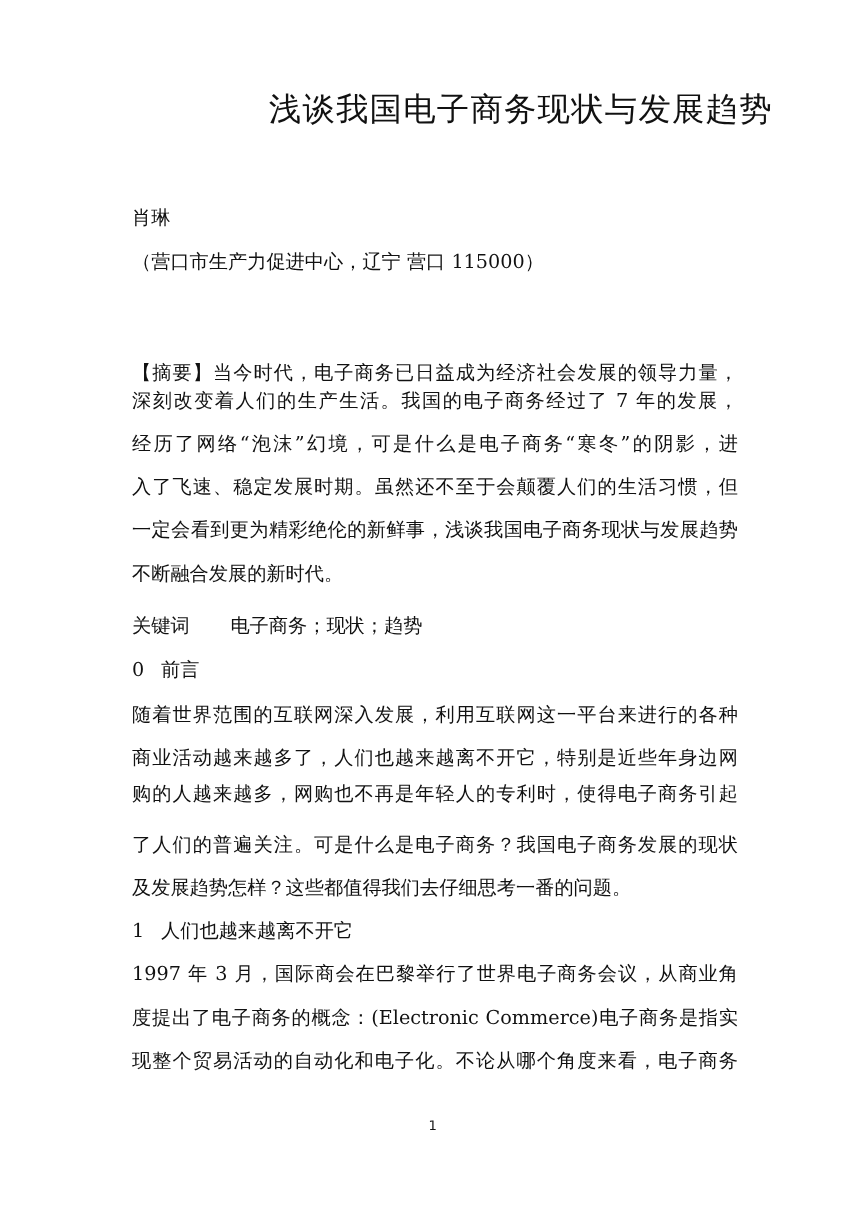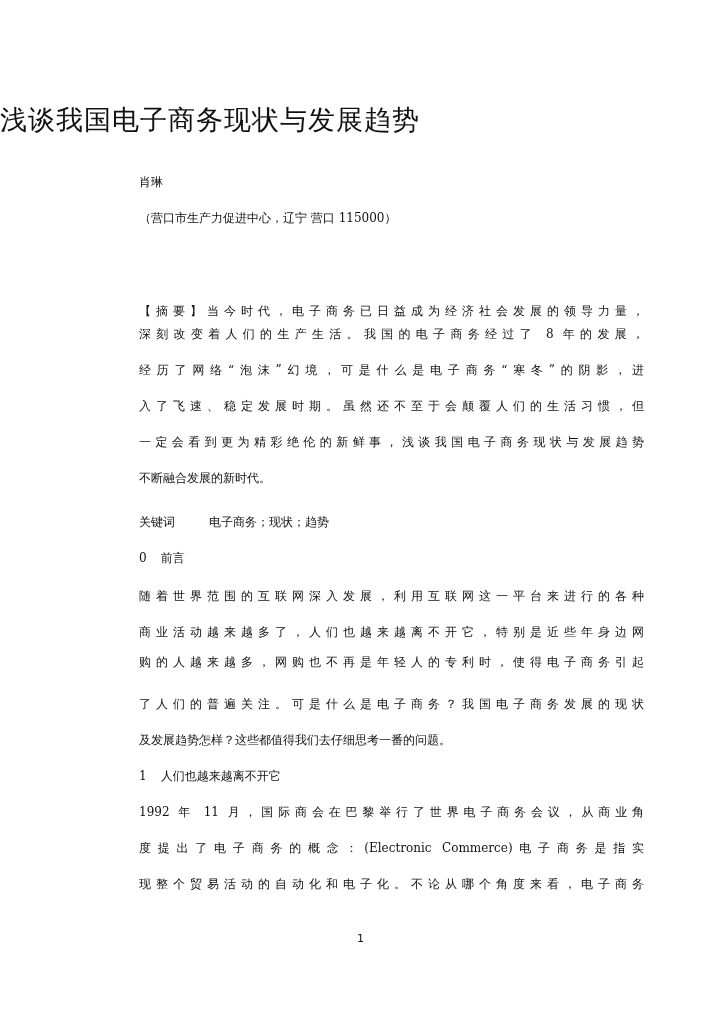--- a/index.html
+++ b/index.html
@@ -1,38 +1,38 @@
 <!DOCTYPE html>
 <html><head>
 <meta charset="utf-8">
 <style>
   html, body { margin: 0; padding: 0; background: #ffffff; }
   body { width: 721px; height: 1020px; position: relative; overflow: hidden;
          font-family: "DejaVu Serif", "Liberation Serif", serif; color: #111; }
-  .title { position: absolute; top: 100px; left: 0; width: 644px; text-align: left;
+  .title { position: absolute; top: 72px; left: 0; width: 644px; text-align: right;
            font-size: 27px; letter-spacing: 1px; line-height: 40px; }
-  .line { position: absolute; left: 110px; width: 505px; font-size: 12px;
-          line-height: 36px; white-space: nowrap; margin-left: 29px; }
+  .line { position: absolute; left: 110px; width: 505px; font-size: 16px;
+          line-height: 36px; white-space: nowrap; }
   .just { text-align-last: justify; text-align: justify; }
   .pagenum { position: absolute; top: 932px; left: 0; width: 721px; text-align: center;
              font-size: 11px; font-family: "DejaVu Sans", sans-serif; }
   .gap { display: inline-block; width: 34px; }
   .gap2 { display: inline-block; width: 14px; }
 </style>
 </head>
 <body>
 
 <div>
   <div class="title">浅谈我国电子商务现状与发展趋势</div>
 
   <div class="line" style="top:164px">肖琳</div>
   <div class="line" style="top:200px">（营口市生产力促进中心，辽宁 营口 115000）</div>
 
   <div class="line just" style="top:293px">【摘要】当今时代，电子商务已日益成为经济社会发展的领导力量，</div>
-  <div class="line just" style="top:316px">深刻改变着人们的生产生活。我国的电子商务经过了 8 年的发展，</div>
+  <div class="line just" style="top:316px">深刻改变着人们的生产生活。我国的电子商务经过了 7 年的发展，</div>
   <div class="line just" style="top:352px">经历了网络“泡沫”幻境，可是什么是电子商务“寒冬”的阴影，进</div>
   <div class="line just" style="top:388px">入了飞速、稳定发展时期。虽然还不至于会颠覆人们的生活习惯，但</div>
   <div class="line just" style="top:424px">一定会看到更为精彩绝伦的新鲜事，浅谈我国电子商务现状与发展趋势</div>
   <div class="line" style="top:460px">不断融合发展的新时代。</div>
 
   <div class="line" style="top:504px">
     <span>关键词</span><span class="gap"></span><span>电子商务；现状；趋势</span>
   </div>
 
   <div class="line" style="top:540px">
@@ -42,18 +42,18 @@
   <div class="line just" style="top:578px">随着世界范围的互联网深入发展，利用互联网这一平台来进行的各种</div>
   <div class="line just" style="top:614px">商业活动越来越多了，人们也越来越离不开它，特别是近些年身边网</div>
   <div class="line just" style="top:644px">购的人越来越多，网购也不再是年轻人的专利时，使得电子商务引起</div>
   <div class="line just" style="top:686px">了人们的普遍关注。可是什么是电子商务？我国电子商务发展的现状</div>
   <div class="line" style="top:722px">及发展趋势怎样？这些都值得我们去仔细思考一番的问题。</div>
 
   <div class="line" style="top:758px">
     <span>1</span><span class="gap2"></span><span>人们也越来越离不开它</span>
   </div>
 
-  <div class="line just" style="top:794px">1992 年 11 月，国际商会在巴黎举行了世界电子商务会议，从商业角</div>
+  <div class="line just" style="top:794px">1997 年 3 月，国际商会在巴黎举行了世界电子商务会议，从商业角</div>
   <div class="line just" style="top:830px">度提出了电子商务的概念：(Electronic Commerce)电子商务是指实</div>
   <div class="line just" style="top:866px">现整个贸易活动的自动化和电子化。不论从哪个角度来看，电子商务</div>
 
   <div class="pagenum">1</div>
 </div>
 
 </body></html>

